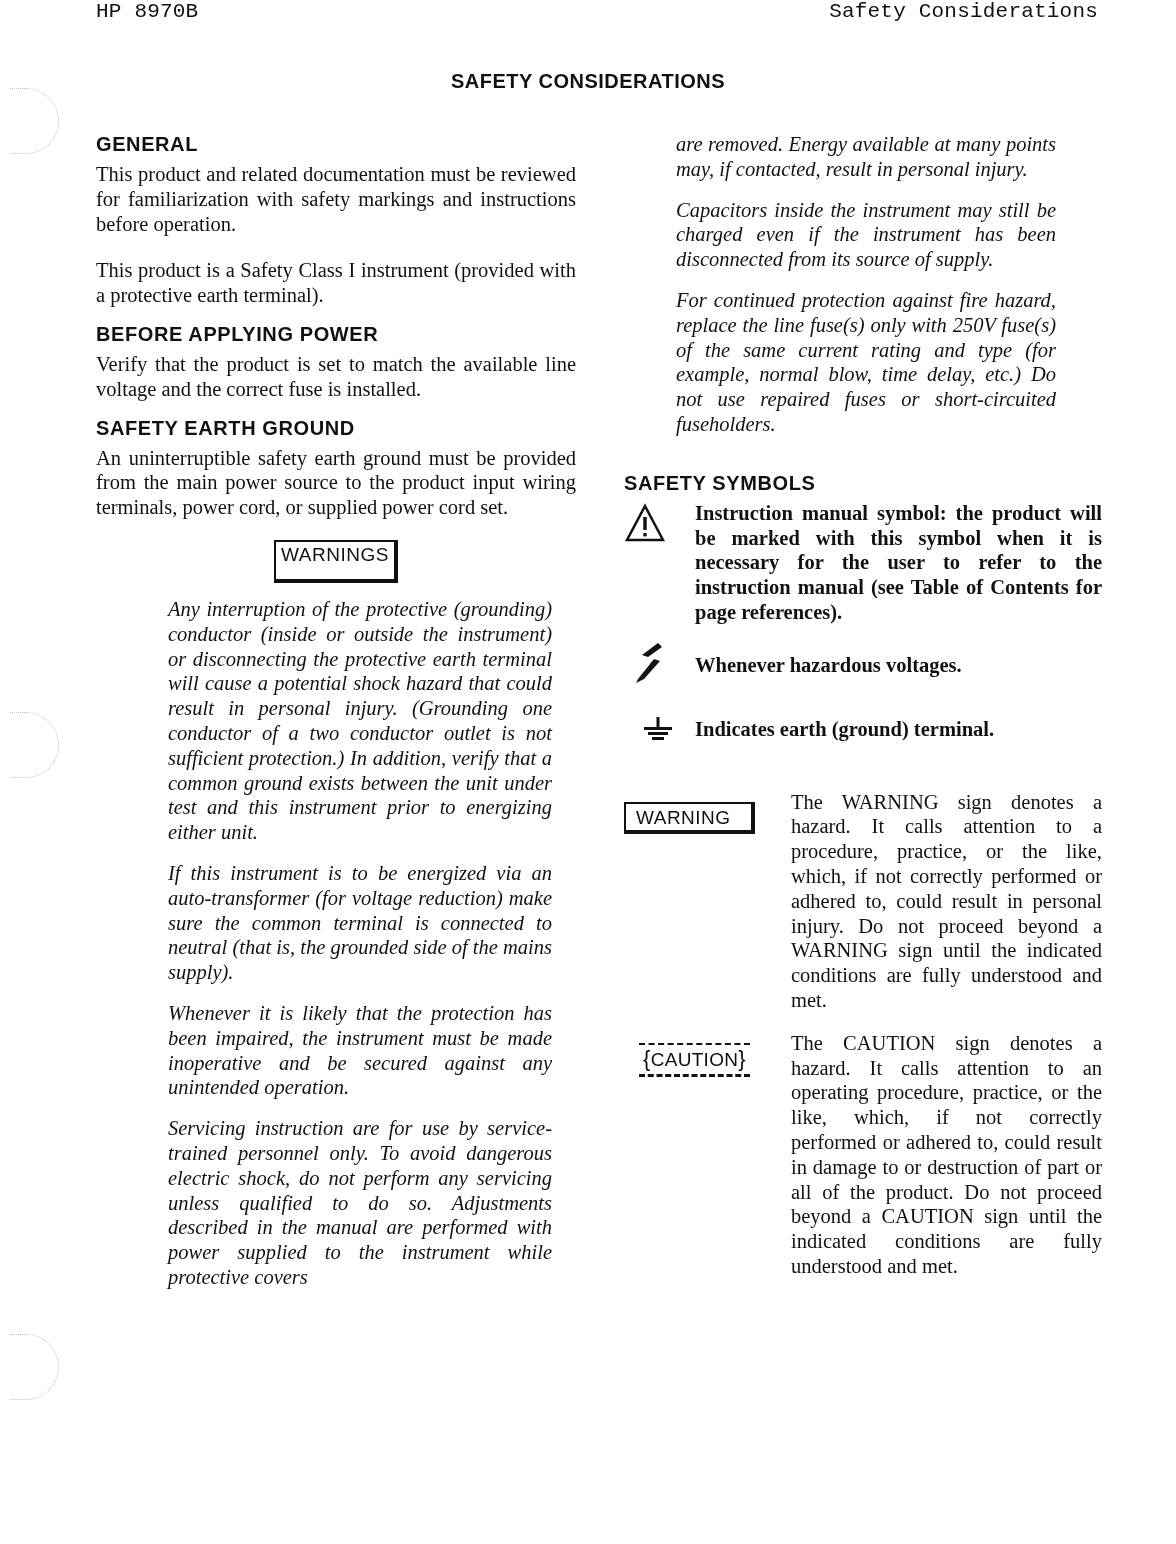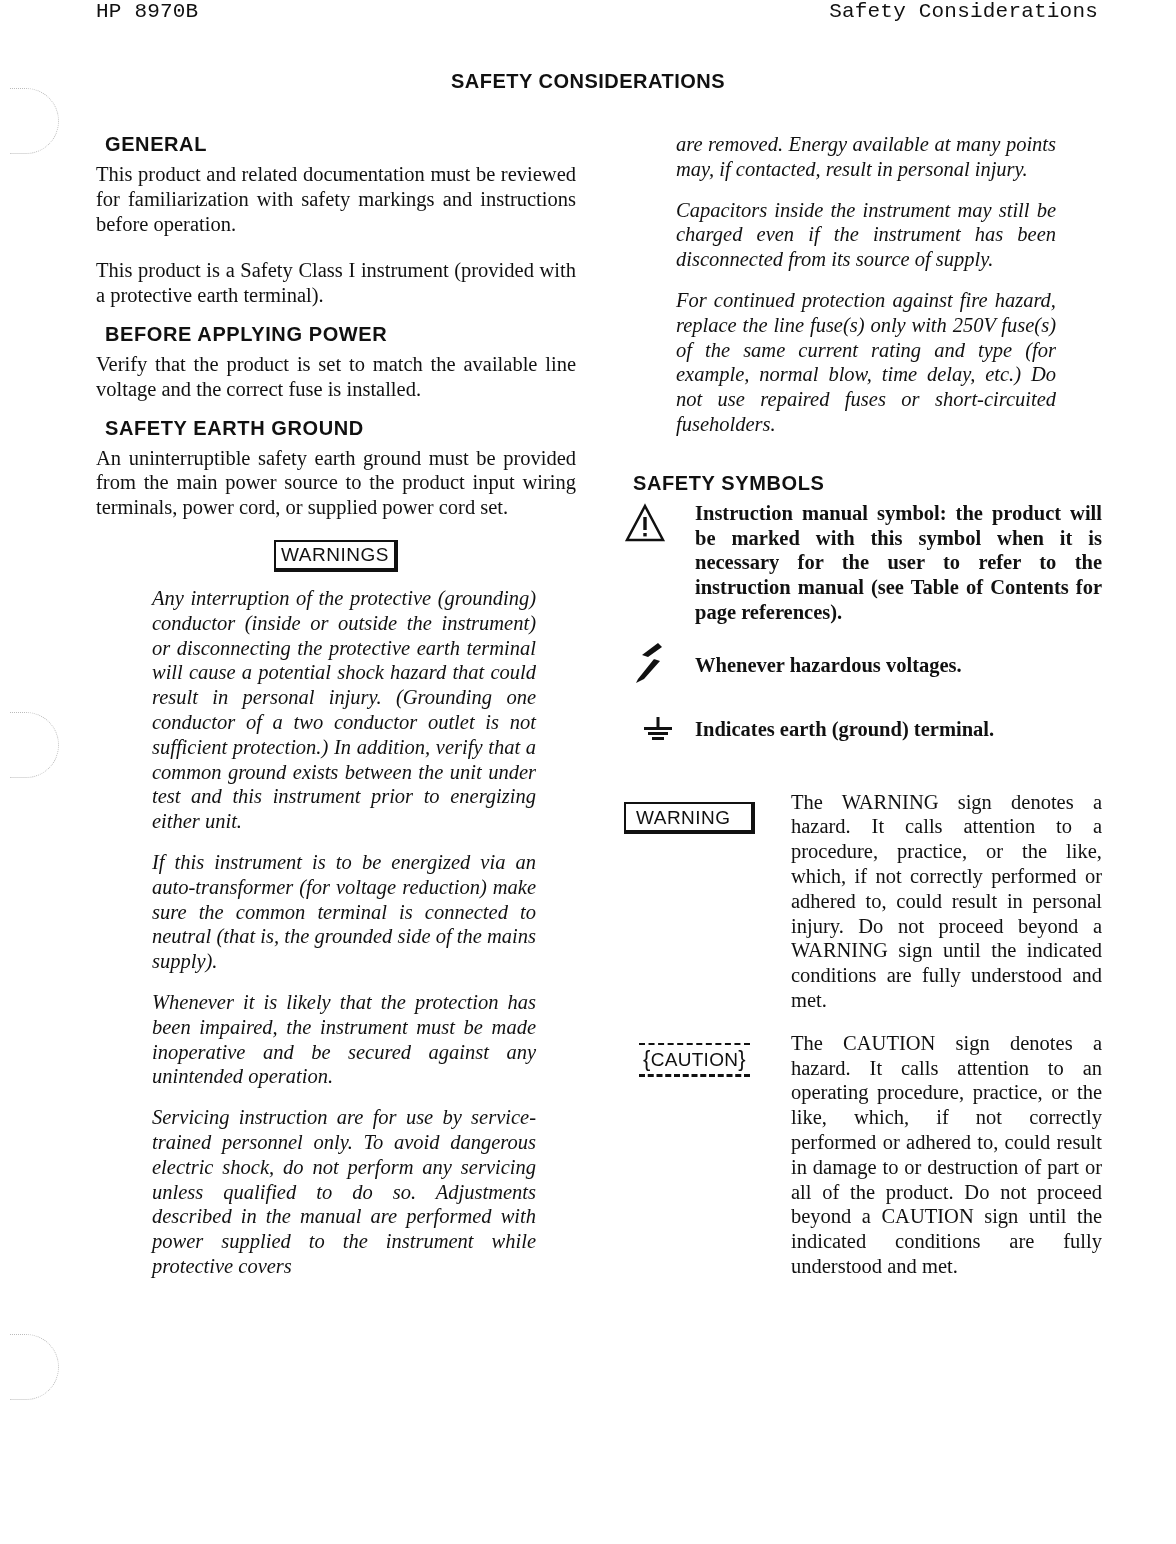--- a/index.html
+++ b/index.html
@@ -16,35 +16,35 @@
   .rh-right { right: 78px; }
   .page-title {
     position: absolute; top: 70px; left: 0; width: 1176px; text-align: center;
     font-family: "Liberation Sans", "DejaVu Sans", sans-serif;
     font-weight: bold; font-size: 20px; letter-spacing: 0.5px;
   }
   .col { position: absolute; }
   .col-left { left: 96px; top: 132px; width: 480px; }
   .col-right { left: 624px; top: 132px; width: 478px; }
   h2.section {
-    margin: 0 0 6px 9px;
+    margin: 0 0 6px 0;
     font-family: "Liberation Sans", "DejaVu Sans", sans-serif;
     font-weight: bold; font-size: 20px; letter-spacing: 0.6px; line-height: 24px;
   }
   p { margin: 0; font-size: 20.5px; line-height: 24.8px; text-align: justify; }
   .gap { height: 22px; }
   .gap-s { height: 14px; }
   .italic { font-style: italic; }
-  .warn-block { margin-left: 56px; width: 384px; }
+  .warn-block { margin-left: 72px; width: 384px; }
   .warn-block p { margin-bottom: 16px; }
   .label-box {
     display: inline-block;
     font-family: "Liberation Sans", "DejaVu Sans", sans-serif;
     font-size: 19px; letter-spacing: 0.5px; line-height: 22px;
-    padding: 2px 5px 2px 5px;
+    padding: 2px 5px 13px 5px;
     border: 2px solid #111; border-right-width: 4px; border-bottom-width: 4px;
   }
   .warnings-wrap { text-align: center; margin: 20px 0 14px 0; width: 480px; }
   .right-italic { margin-left: 52px; width: 380px; }
   .right-italic p { margin-bottom: 16px; }
   .symbol-row { position: relative; padding-left: 71px; font-weight: bold; }
   .symbol-row .sym { position: absolute; left: 0; top: 2px; }
   .sign-row { position: relative; padding-left: 167px; }
   .sign-row .sign { position: absolute; left: 0; top: 12px; }
   .caution-box {

